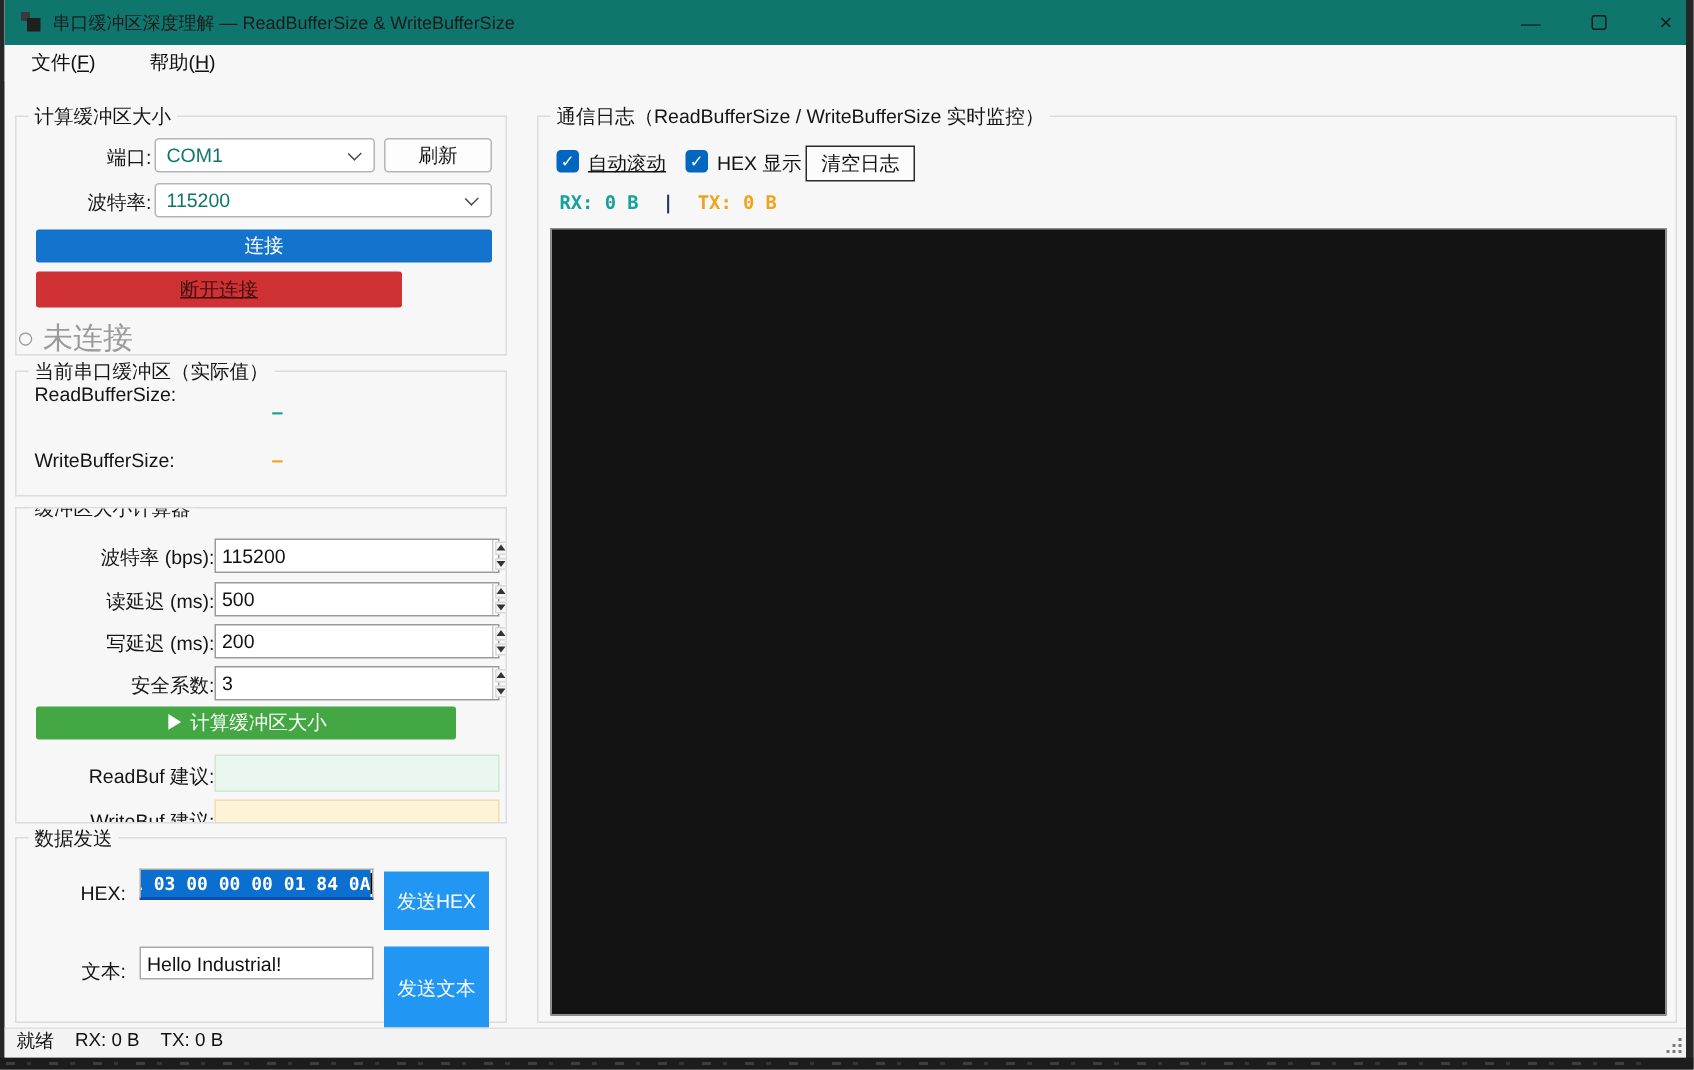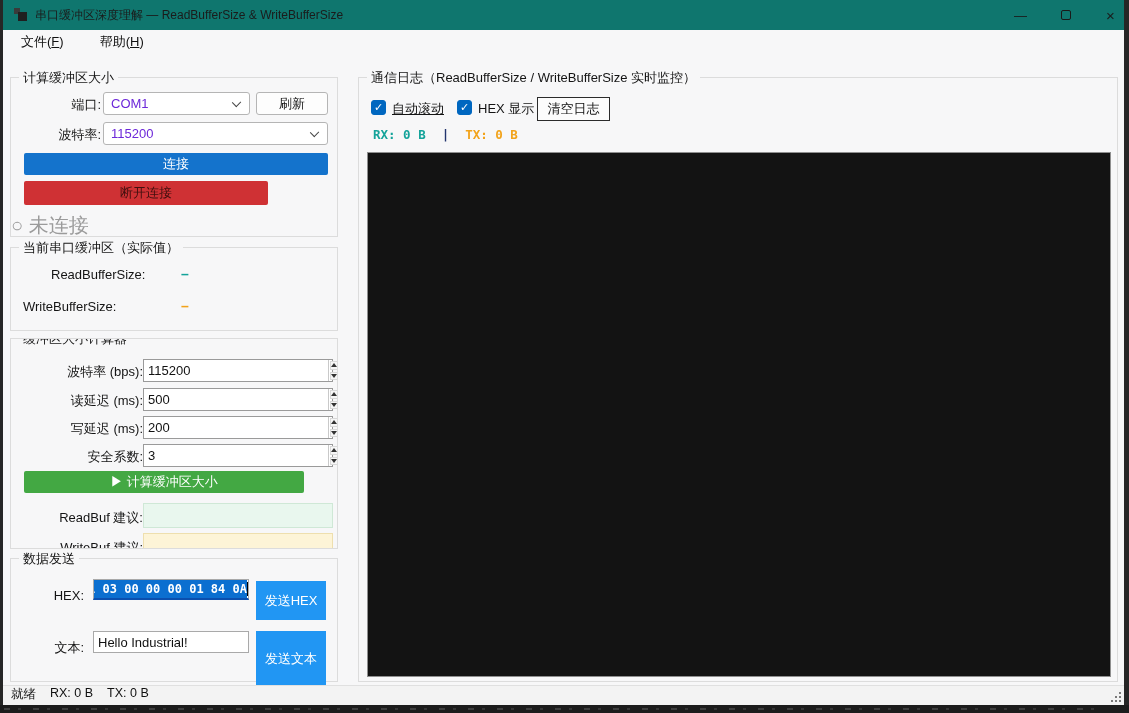--- a/index.html
+++ b/index.html
@@ -39,37 +39,37 @@
   #grp-conn  { left:7px;  top:77px;  width:328px; height:160px; }
   #grp-buf   { left:7px;  top:247px; width:328px; height:84px; }
   #grp-calc  { left:7px;  top:338px; width:328px; height:211px; overflow:hidden; }
   #grp-send  { left:7px;  top:558px; width:328px; height:124px; }
   #grp-log   { left:355px; top:77px; width:760px; height:605px; }
 
   .lbl { font-size:13px; color:#141414; white-space:nowrap; }
   .r-lbl { text-align:right; }
 
   
-  .combo { position:absolute; height:23px; background:#fff; border:1px solid #b5b5b5; border-radius:3px; display:flex; align-items:center; padding:0 22px 0 7px; font-size:13px; color:#6d28d9; }
+  .combo { position:absolute; height:23px; background:#fff; border:1px solid #b5b5b5; border-radius:3px; display:flex; align-items:center; padding:0 22px 0 7px; font-size:13px; color:#0f766e; }
   .chevron { position:absolute; right:9px; top:8px; width:7px; height:7px; border-left:1.4px solid #444; border-bottom:1.4px solid #444; transform:rotate(-45deg) scale(1,.9); transform-origin:center; margin-top:-2px; }
   .btn-plain { position:absolute; background:#fdfdfd; border:1px solid #b5b5b5; border-radius:3px; font-size:13px; color:#111; display:flex; align-items:center; justify-content:center; }
 
   
   #lbl-port { left:8px; top:18px; width:82px; }
   #combo-port { left:92px; top:14px; width:147px; }
   #btn-refresh { left:245px; top:14px; width:72px; height:23px; }
   #lbl-baud { left:8px; top:48px; width:82px; }
   #combo-baud { left:92px; top:44px; width:225px; }
   #btn-connect { left:13px; top:75px; width:304px; height:22px; background:#1473cc; color:#fff; border:none; border-radius:2px; font-size:13px; display:flex; align-items:center; justify-content:center; }
-  #btn-disconnect { left:13px; top:103px; width:244px; height:24px; background:#cf3134; color:#42100f; border:none; border-radius:2px; font-size:13px; display:flex; align-items:center; justify-content:center; }
+  #btn-disconnect { left:13px; top:103px; width:244px; height:24px; background:#cf3134; color:#42100f; border:none; border-radius:2px; font-size:13px; display:flex; align-items:center; justify-content:center;text-decoration:underline; }
   #conn-status { left:0; top:134px; width:100%; text-align:left; font-size:20px; color:#9b9b9b; }
 
   
   .buf-row-lbl { font-size:13px; color:#141414; }
-  #lbl-readbuf  { left:12px; top:19px;margin-left:28px; }
+  #lbl-readbuf  { left:12px; top:7px; }
   #val-readbuf  { left:170px; top:18px; font-size:14px; color:#14a39a; font-weight:bold; }
   #lbl-writebuf { left:12px; top:51px; }
   #val-writebuf { left:170px; top:50px; font-size:14px; color:#f2a31b; font-weight:bold; }
 
   
   .calc-lbl { position:absolute; left:8px; width:124px; text-align:right; font-size:13px; color:#141414; }
   .num-field { position:absolute; left:132px; width:190px; height:23px; background:#fff; border:1px solid #9a9a9a; display:flex; }
   .num-field input { flex:1; border:none; outline:none; font-size:13px; padding:0 4px; font-family:"Liberation Sans",sans-serif; background:transparent; color:#111; }
   .spinner { width:17px; border-left:1px solid #c9c9c9; display:flex; flex-direction:column; }
   .spin-btn { flex:1; display:flex; align-items:center; justify-content:center; background:#f6f6f6; border:1px solid #d9d9d9; margin:1px; }

